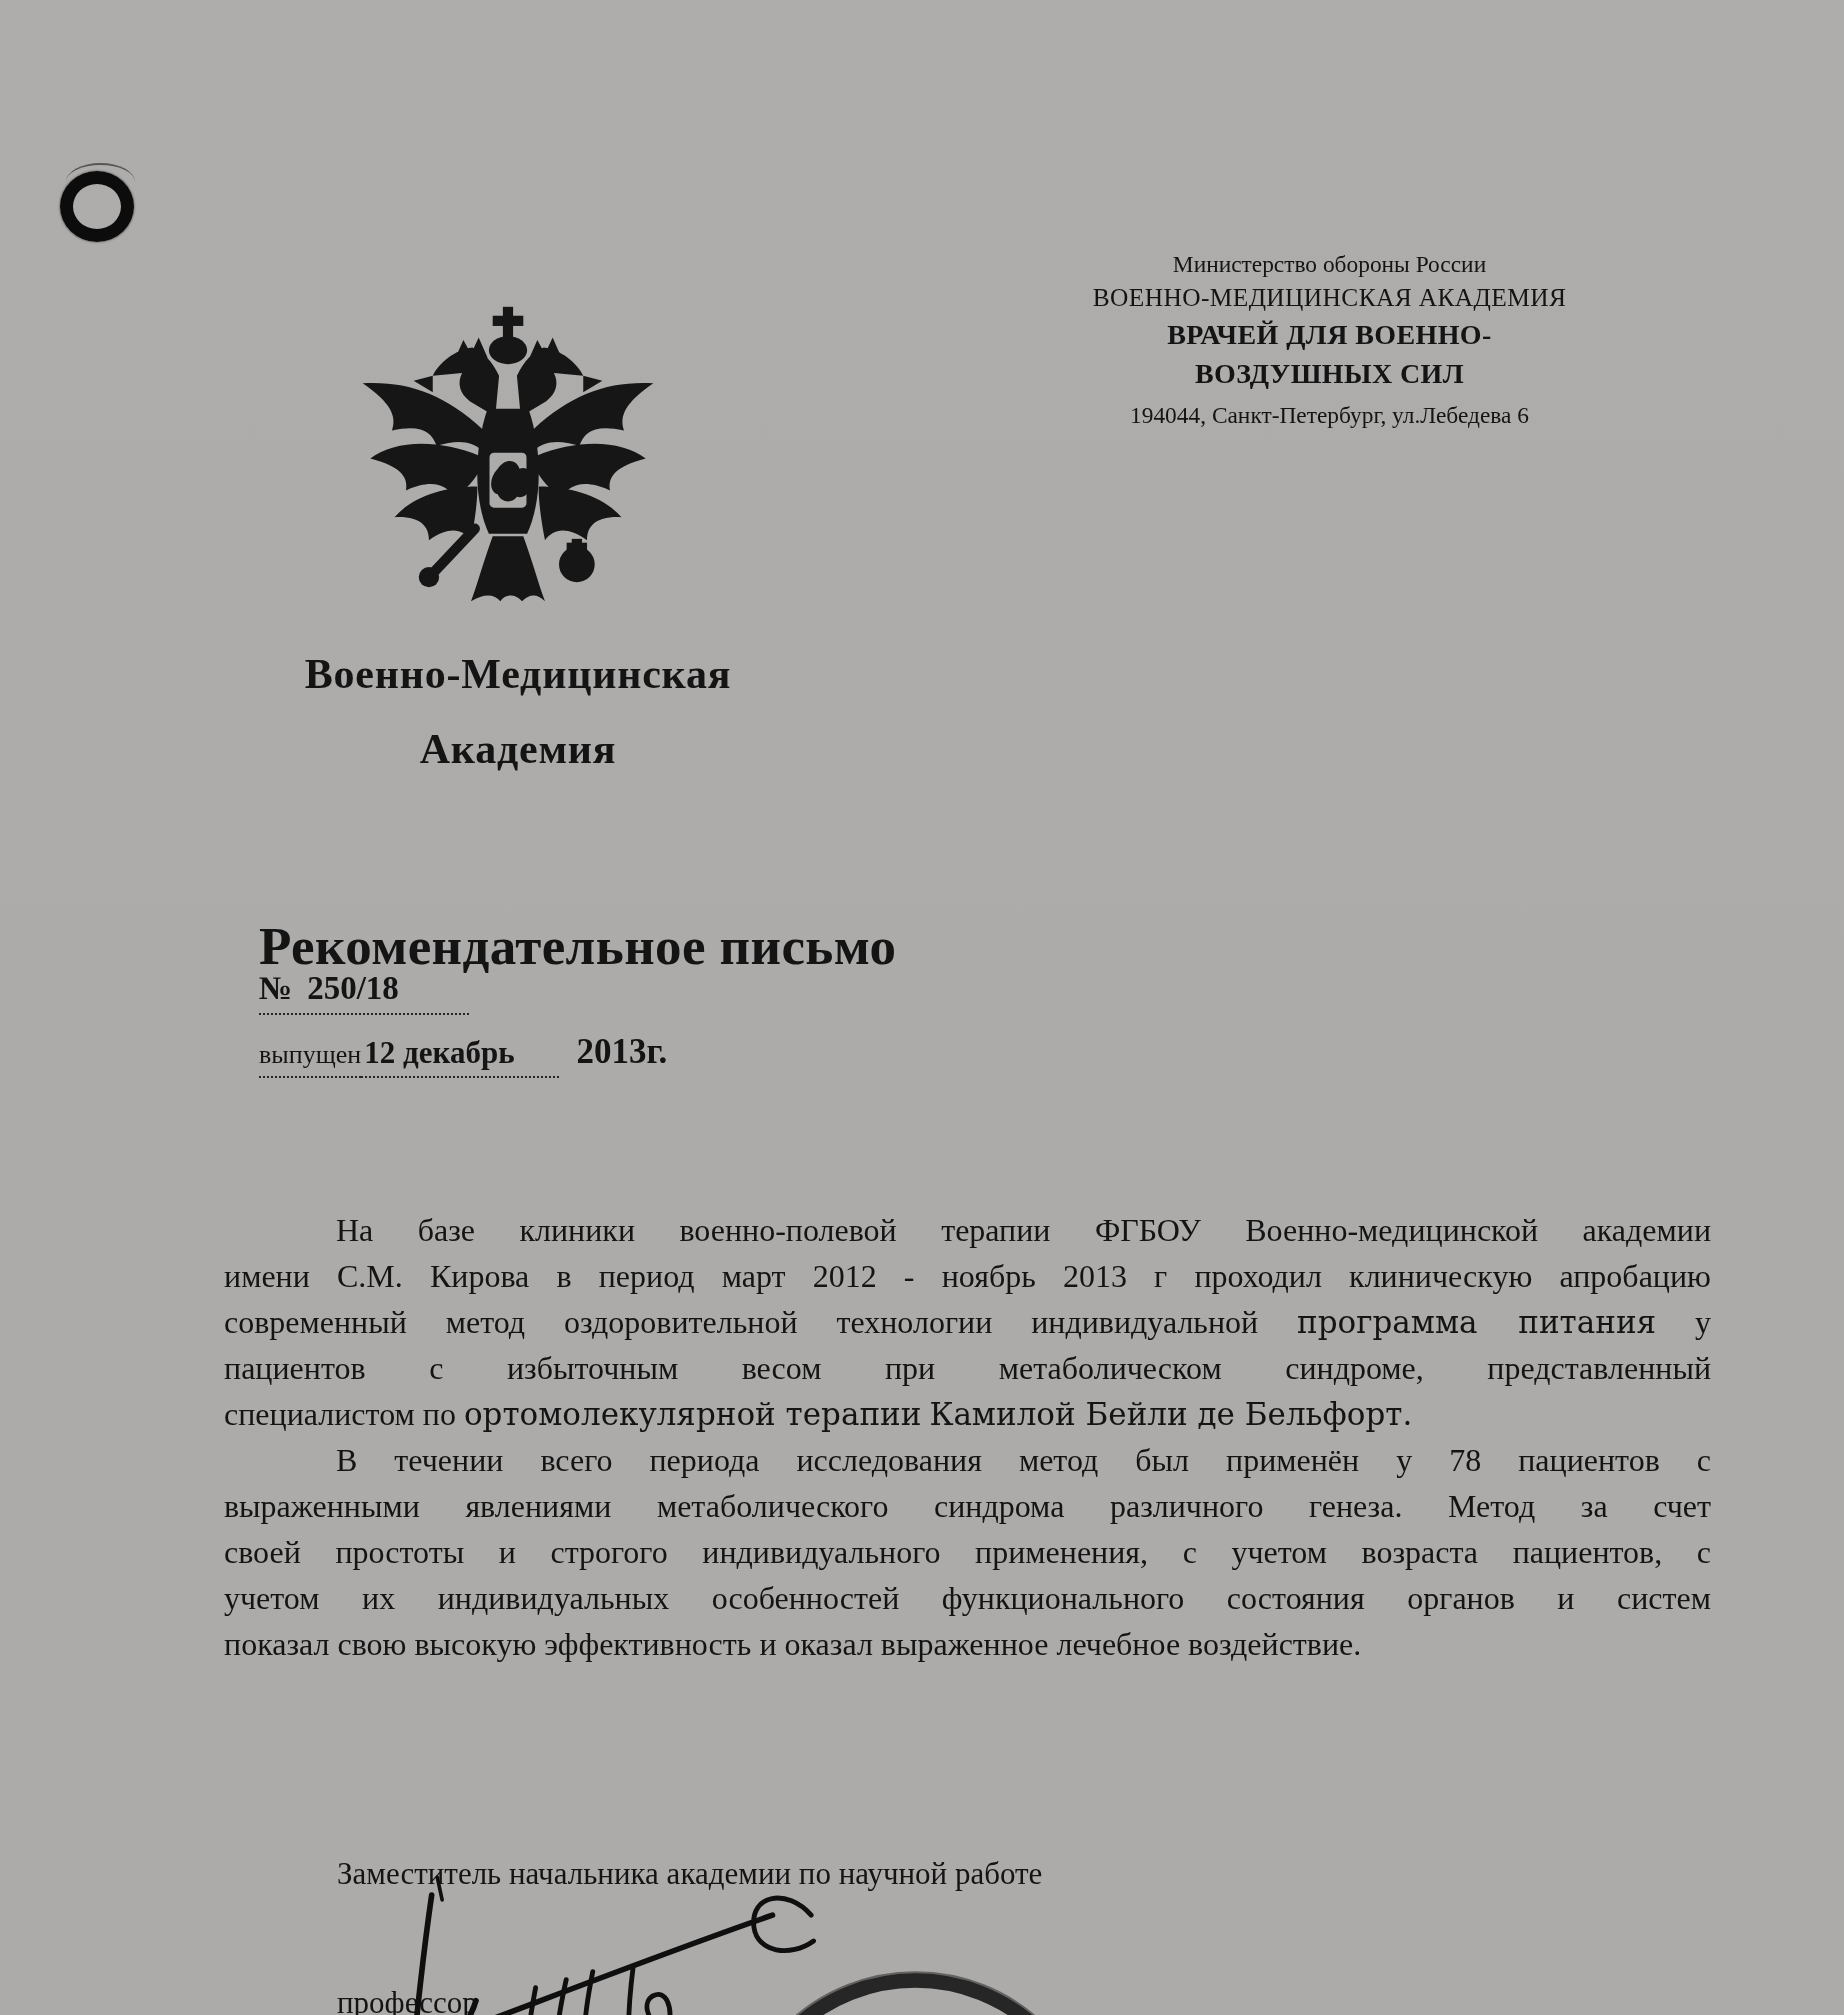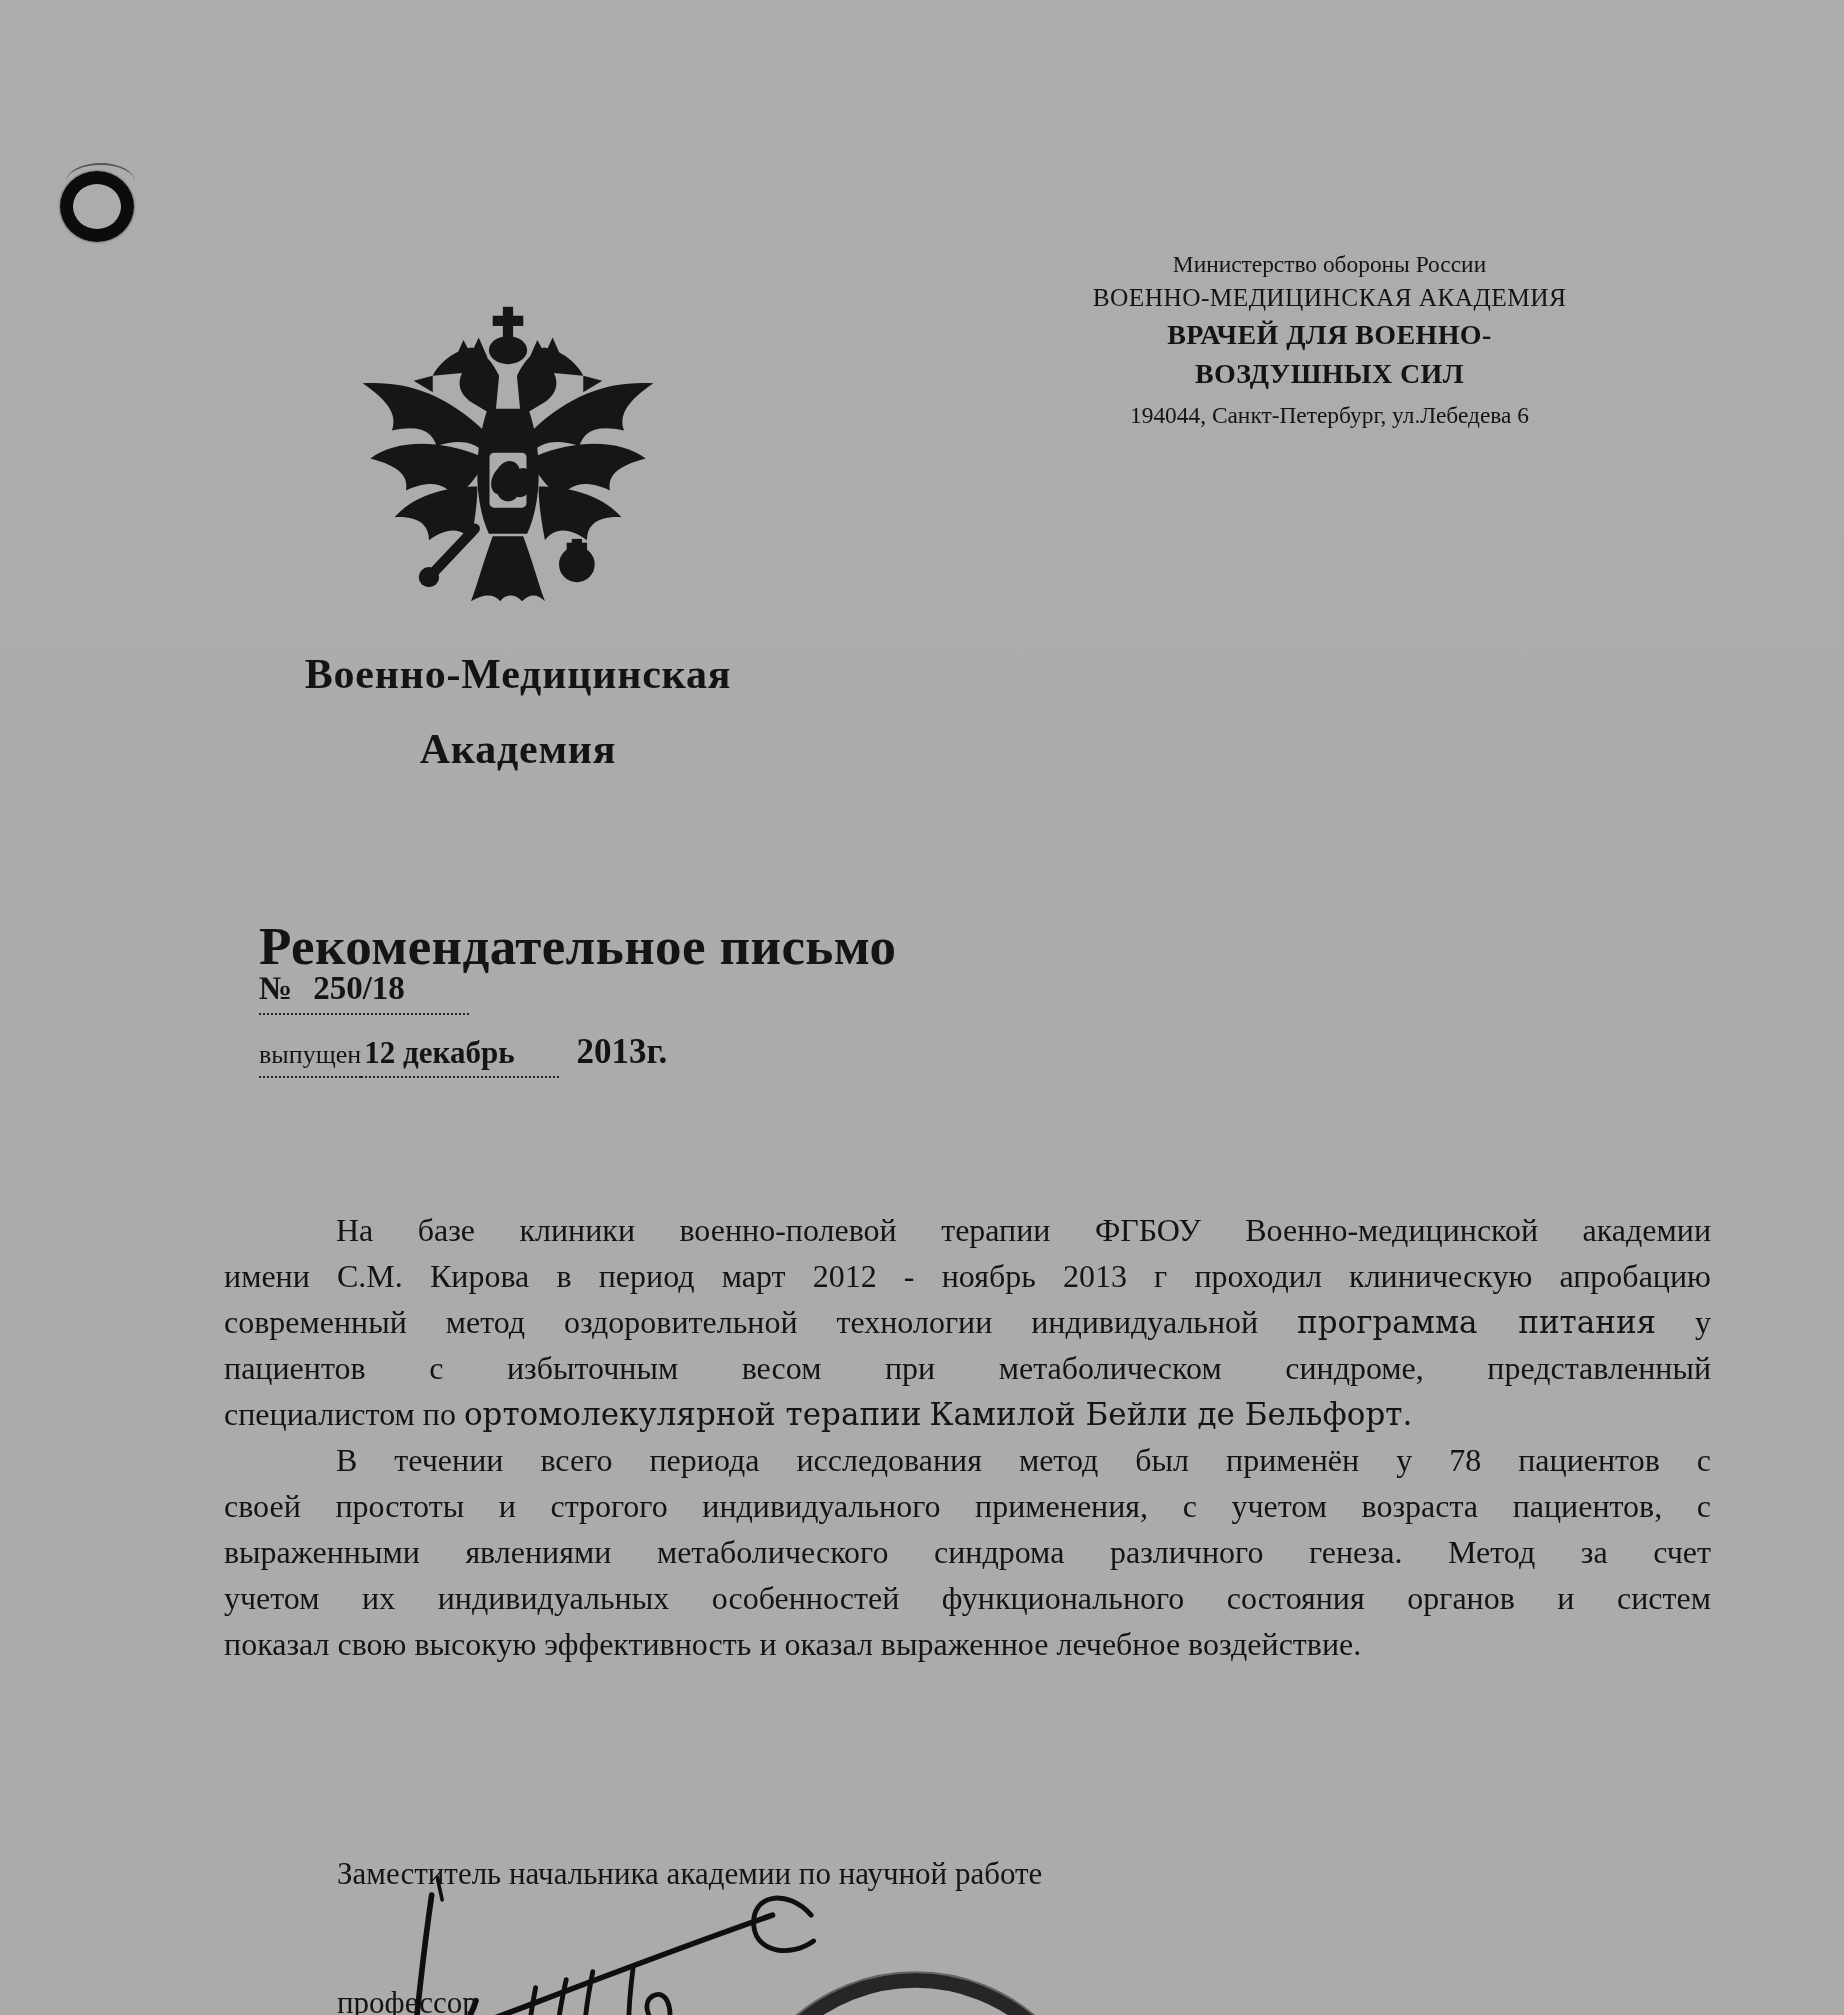--- a/index.html
+++ b/index.html
@@ -35,21 +35,21 @@
 
   
   .orgname{position:absolute;left:218px;top:637px;width:600px;text-align:center;
     font-weight:bold;font-size:42px;line-height:75px;letter-spacing:0.8px;}
 
   
   .doc-title{position:absolute;left:259px;top:916px;font-size:53px;font-weight:bold;letter-spacing:0.4px;text-align:center;}
   .num-line{position:absolute;left:259px;top:970px;width:210px;
     border-bottom:2.8px dotted #252525;padding-bottom:6.4px;
     font-size:33px;font-weight:bold;}
-  .num-line .num-value{margin-left:21px;}
+  .num-line .num-value{margin-left:15px;}
   .issued-line{position:absolute;left:259px;top:1032px;display:flex;align-items:baseline;}
   .issued-label{font-size:26px;border-bottom:2.8px dotted #252525;padding-bottom:5.6px;}
   .issued-value{font-size:31px;font-weight:600;
     border-bottom:2.8px dotted #252525;padding:0 44px 4.8px 3.2px;}
   .issued-year{font-size:35px;font-weight:bold;margin-left:18px;}
 
   
   .body-text{position:absolute;left:224px;top:1207px;width:1487px;
     font-size:32px;line-height:46px;}
   .bline{text-align:justify;text-align-last:justify;white-space:nowrap;}
@@ -139,22 +139,22 @@
   <div class="body-text">
       <div>
         <div class="bline first"><span>На базе клиники военно-полевой терапии ФГБОУ Военно-медицинской академии</span></div>
         <div class="bline"><span>имени С.М. Кирова в период март 2012 - ноябрь 2013 г проходил клиническую апробацию</span></div>
         <div class="bline"><span>современный метод оздоровительной технологии индивидуальной </span><span class="ins">программа питания</span><span> у</span></div>
         <div class="bline"><span>пациентов с избыточным весом при метаболическом синдроме, представленный</span></div>
         <div class="bline last"><span>специалистом по </span><span class="ins">ортомолекулярной терапии</span><span>  </span><span class="ins">Камилой Бейли де Бельфорт.</span></div>
       </div>
       <div>
         <div class="bline first"><span>В течении всего периода исследования метод был применён у 78 пациентов с</span></div>
+        <div class="bline"><span>выраженными явлениями метаболического синдрома различного генеза. Метод за счет</span></div>
         <div class="bline"><span>своей простоты и строгого индивидуального применения, с учетом возраста пациентов, с</span></div>
-        <div class="bline"><span>выраженными явлениями метаболического синдрома различного генеза. Метод за счет</span></div>
         <div class="bline"><span>учетом их индивидуальных особенностей функционального состояния органов и систем</span></div>
         <div class="bline last"><span>показал свою высокую эффективность и оказал выраженное лечебное воздействие.</span></div>
       </div>
     </div>
 
   <div class="sig-block">
     <div>Заместитель начальника академии по научной работе</div>
     <div>профессор</div>
     
   </div>

